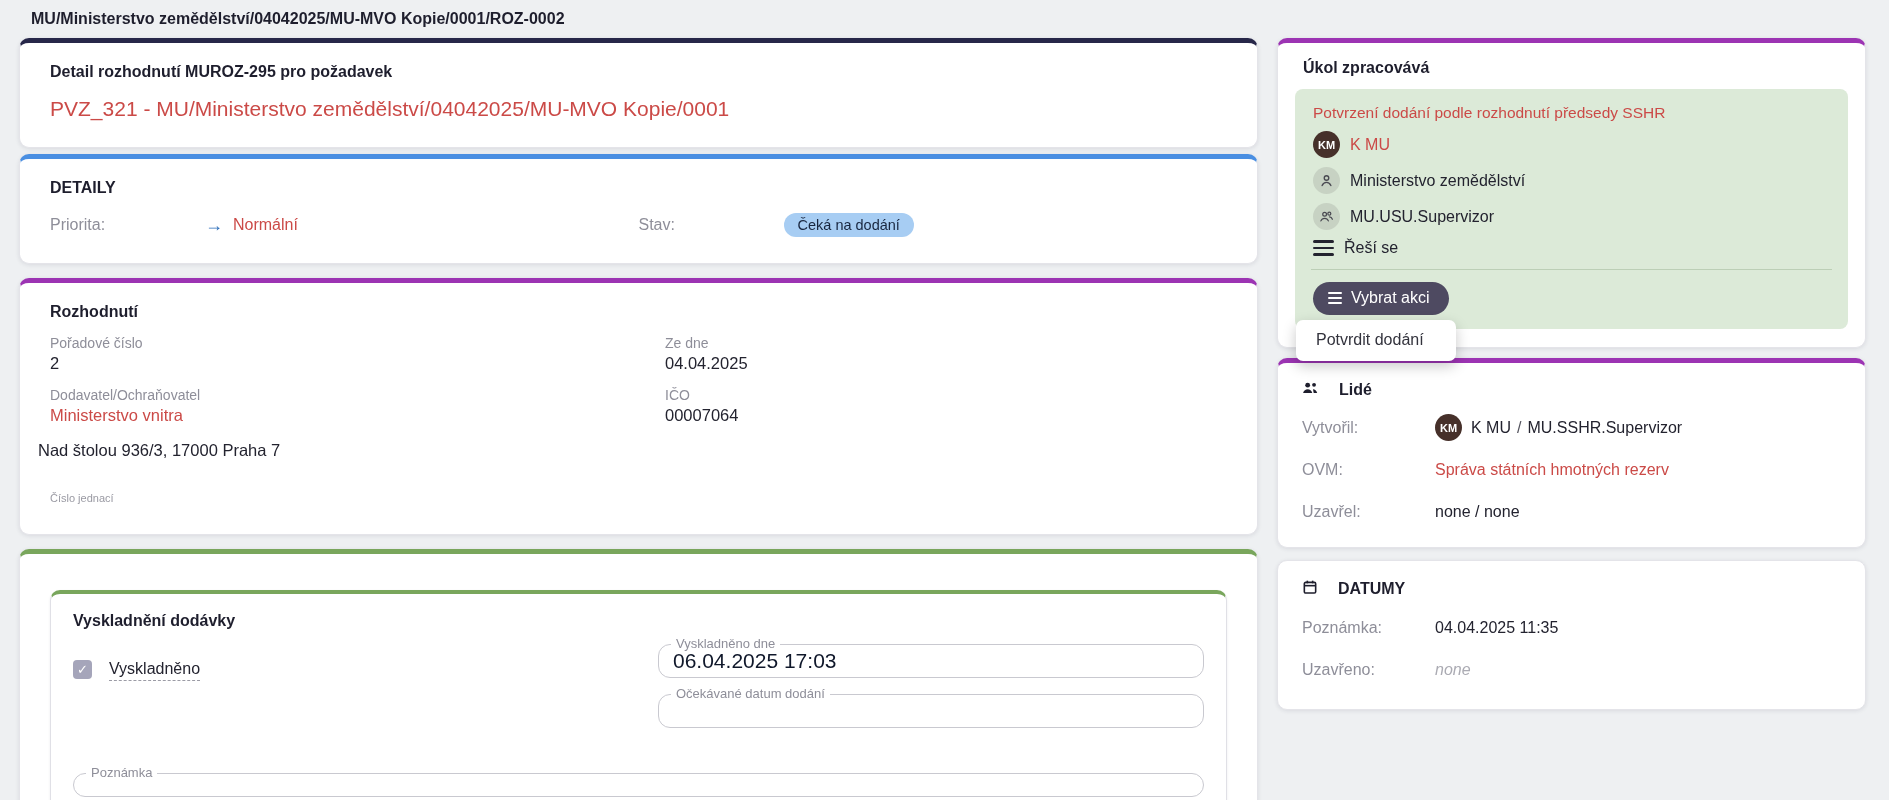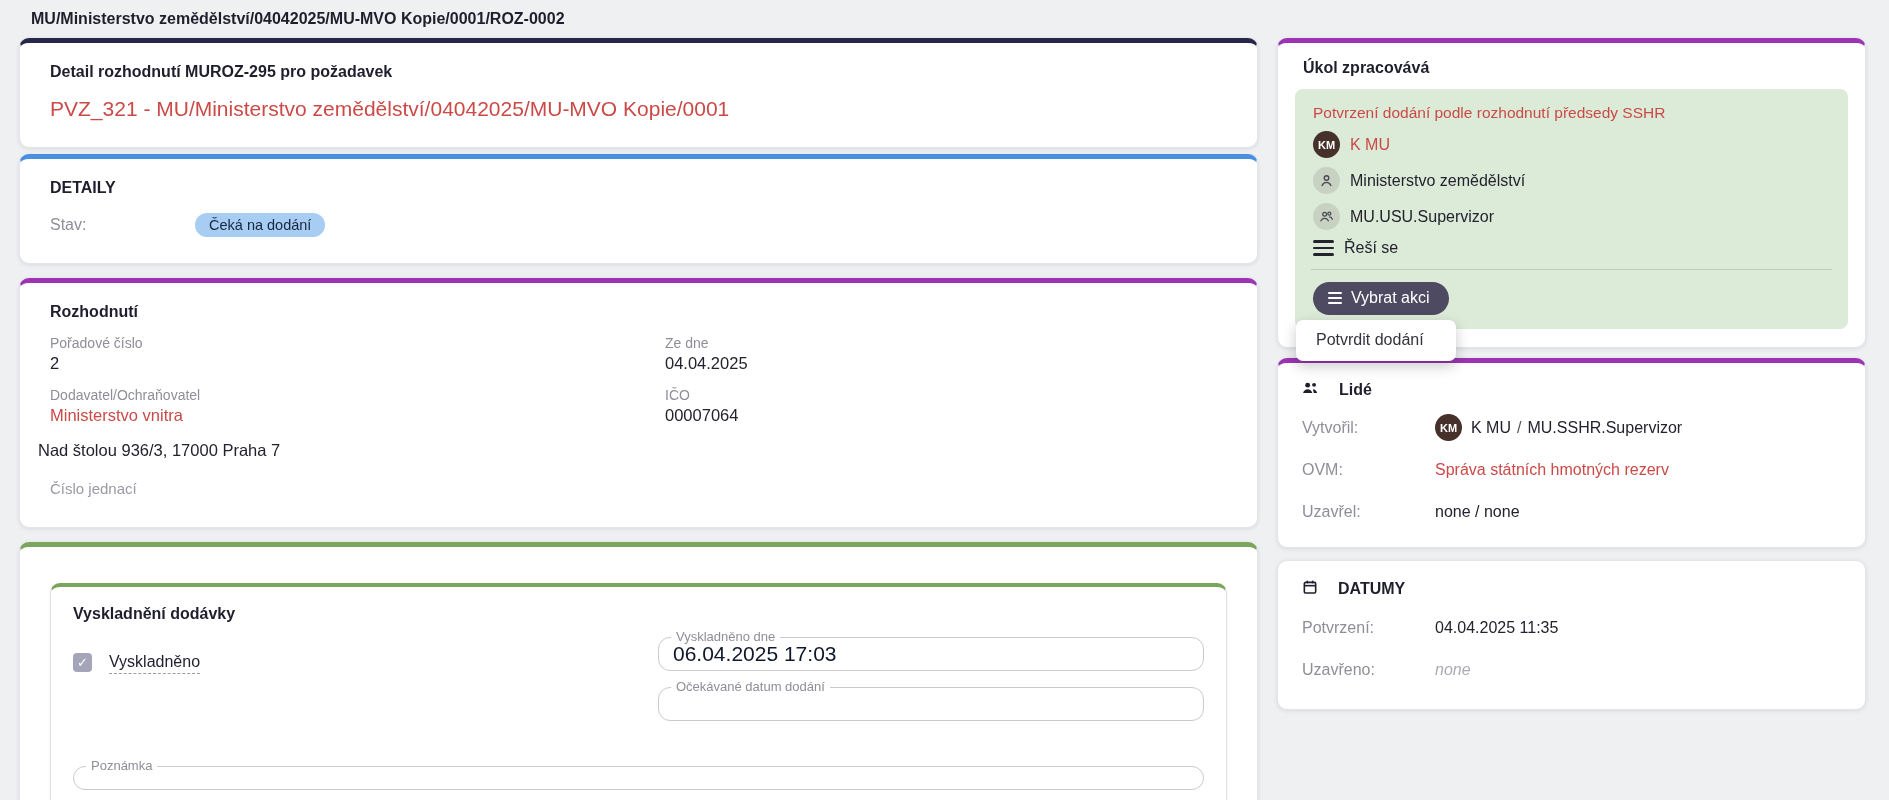--- a/index.html
+++ b/index.html
@@ -51,21 +51,21 @@
   }
 
   
   .decision-card { padding: 20px 30px 30px 18px; margin-bottom: 14px; }
   .decision-card .card-title { padding-left: 12px; }
   .field-grid { display: grid; grid-template-columns: 615px 1fr; padding-left: 12px; }
   .field { margin-top: 14px; }
   .field-label { font-size: 14px; color: #8e8e99; }
   .field-value { font-size: 16.5px; color: #23232f; margin-top: 3px; }
   .address-line { margin-top: 16px; font-size: 16.5px; }
-  .lone-label { margin-top: 20px; padding-left: 12px; font-size: 15px; color: #9a9aa3; }
+  .lone-label { margin-top: 32px; padding-left: 12px; font-size: 11px; color: #9a9aa3; }
 
   
   .dispatch-card { padding: 20px 30px 24px 30px; }
   .inner-card {
     margin-top: 16px;
     border: 1px solid #e0e0e6;
     border-top: 4px solid #79a65c;
     border-radius: 10px;
     padding: 18px 22px 26px 22px;
     box-shadow: 0 1px 3px rgba(30,30,60,0.07);
@@ -152,20 +152,25 @@
     <div class="main-col">
 
       <div class="card bt-navy detail-card">
         <div class="card-title">Detail rozhodnutí MUROZ-295 pro požadavek</div>
         <a class="request-link">PVZ_321 - MU/Ministerstvo zemědělství/04042025/MU-MVO Kopie/0001</a>
       </div>
 
       <div class="card bt-blue details-card">
         <div class="card-title">DETAILY</div>
         <div class="kv-row">
+          <div class="kv-half">
+            <span class="kv-label">Priorita:</span>
+            <span class="arrow-right">→</span>
+            <span class="red-text">Normální</span>
+          </div>
           <div class="kv-half">
             <span class="kv-label narrow">Stav:</span>
             <span class="badge">Čeká na dodání</span>
           </div>
         </div>
       </div>
 
       <div class="card bt-purple decision-card">
         <div class="card-title">Rozhodnutí</div>
         <div class="field-grid">
@@ -319,21 +324,21 @@
             <svg width="16" height="16" viewBox="0 0 24 24" fill="none" stroke="#1e1e2d" stroke-width="2.4">
               <rect x="3.5" y="5" width="17" height="16" rx="2"></rect>
               <line x1="3.5" y1="10" x2="20.5" y2="10"></line>
               <line x1="8" y1="2.5" x2="8" y2="6.5"></line>
                 <line x1="16" y1="2.5" x2="16" y2="6.5"></line>
             </svg>
           </span>
           <span class="card-title">DATUMY</span>
         </div>
         <div class="side-row">
-          <span class="side-row-label">Potvrzení:</span>
+          <span class="side-row-label">Poznámka:</span>
           <span>04.04.2025 11:35</span>
         </div>
         <div class="side-row">
           <span class="side-row-label">Uzavřeno:</span>
           <span class="muted-italic">none</span>
         </div>
       </div>
 
     </div>
   </div>

